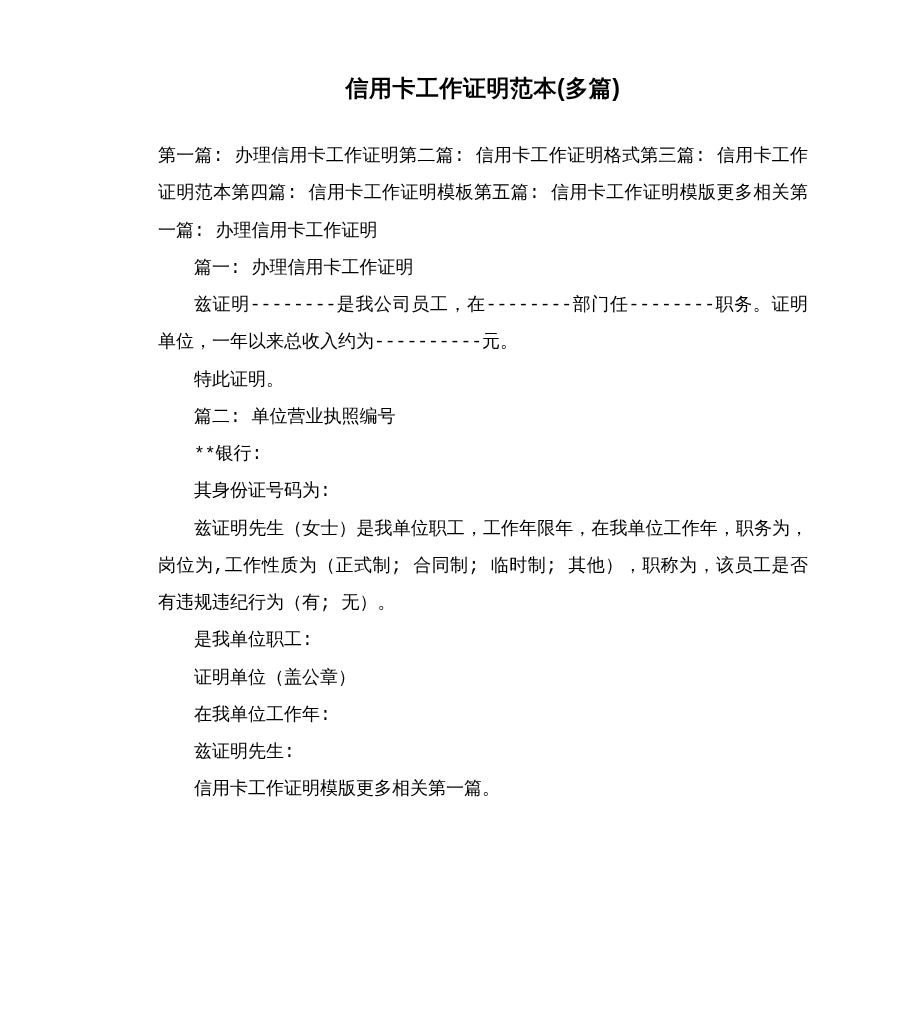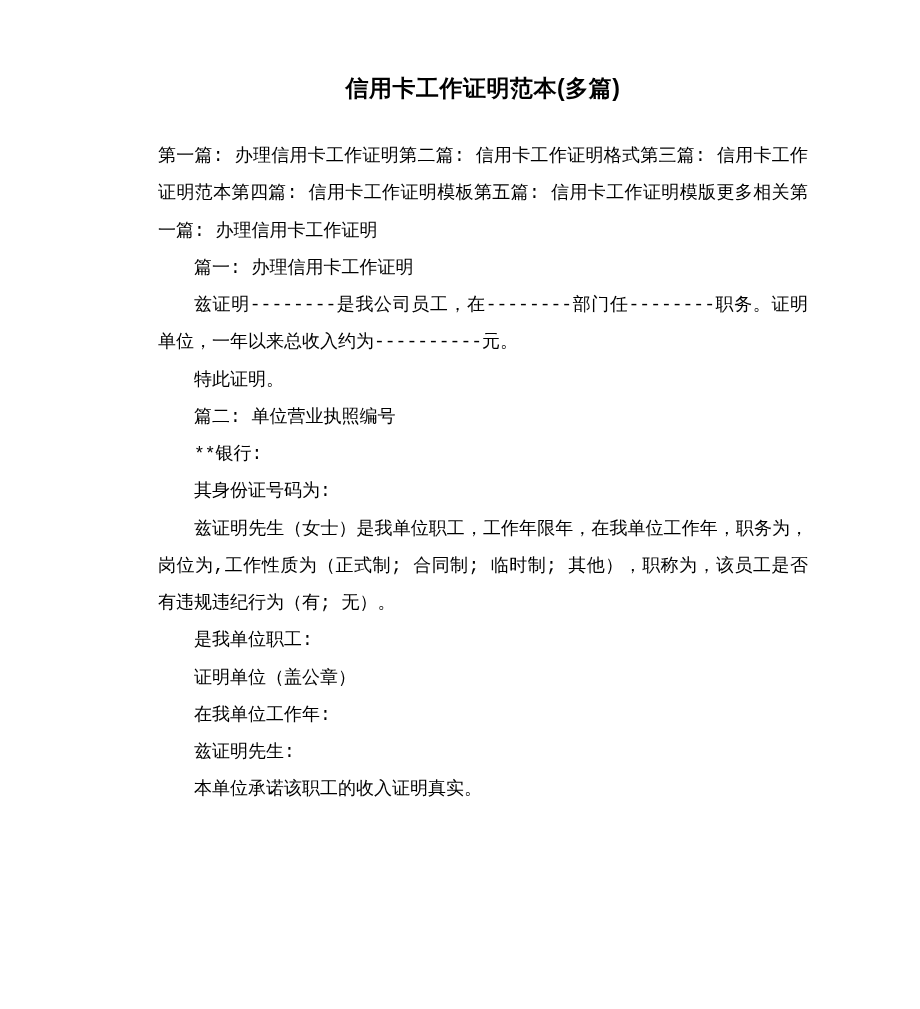--- a/index.html
+++ b/index.html
@@ -57,16 +57,16 @@
     <p class="para">兹证明--------是我公司员工，在--------部门任--------职务。证明单位，一年以来总收入约为----------元。</p>
     <p class="para">特此证明。</p>
     <p class="para">篇二: 单位营业执照编号</p>
     <p class="para">**银行:</p>
     <p class="para">其身份证号码为:</p>
     <p class="para">兹证明先生（女士）是我单位职工，工作年限年，在我单位工作年，职务为，岗位为,工作性质为（正式制; 合同制; 临时制; 其他），职称为，该员工是否有违规违纪行为（有; 无）。</p>
     <p class="para">是我单位职工:</p>
     <p class="para">证明单位（盖公章）</p>
     <p class="para">在我单位工作年:</p>
     <p class="para">兹证明先生:</p>
-    <p class="para">本单位承诺该职工的收入证明真实。</p>
+    <p class="para">信用卡工作证明模版更多相关第一篇。</p>
   </div>
 
 </div>
 
 </body></html>

